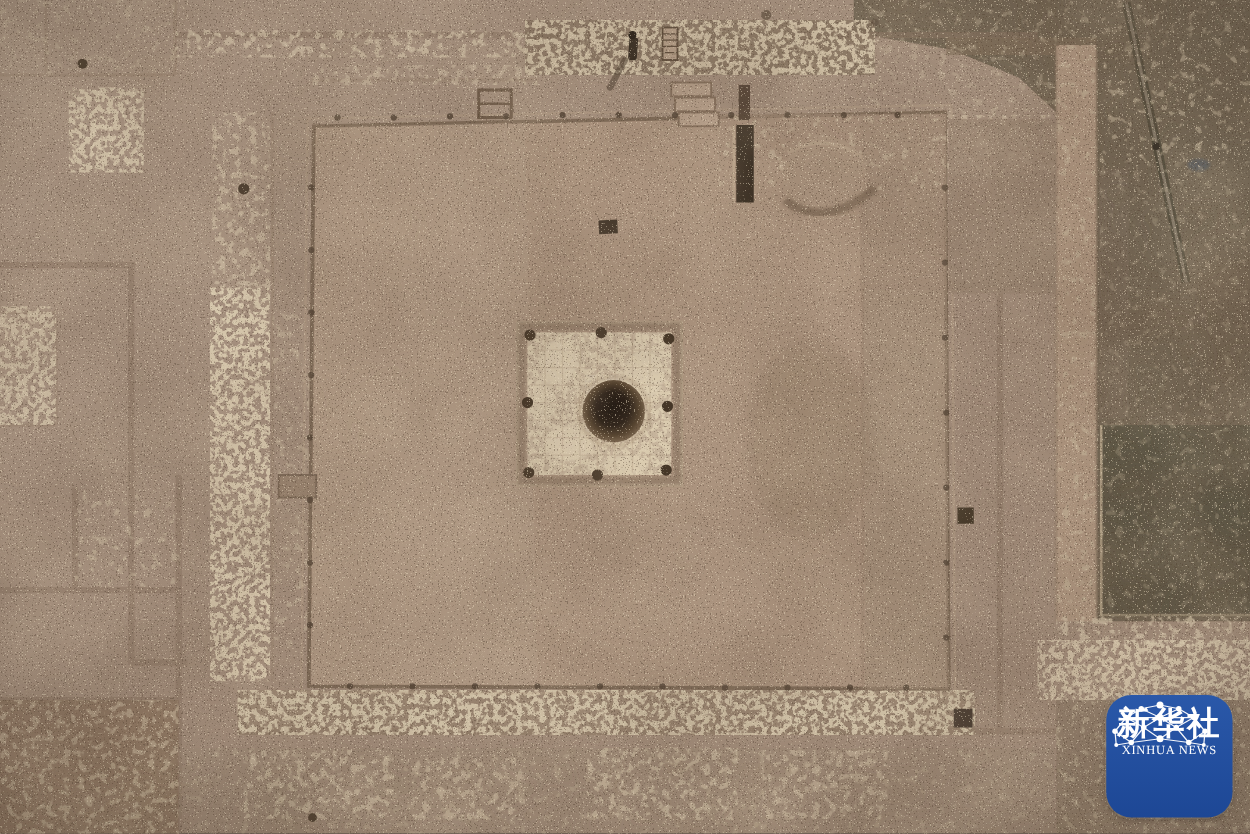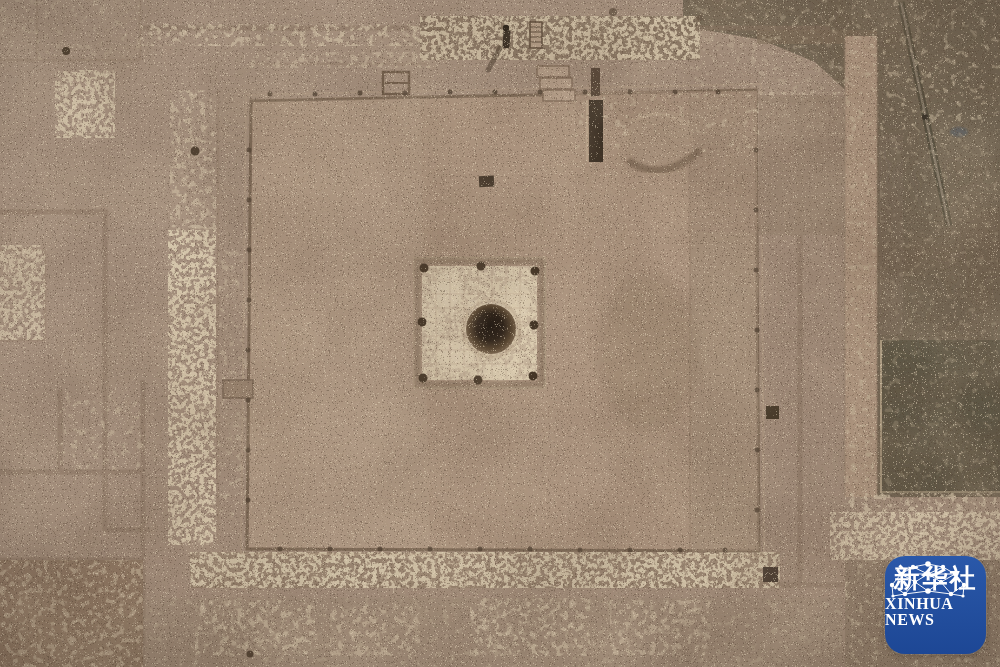--- a/index.html
+++ b/index.html
@@ -5,21 +5,21 @@
   html,body{margin:0;padding:0;background:#1b1b1b;}
   .stage{position:relative;width:1000px;height:667px;overflow:hidden;
          font-family:"Liberation Sans",sans-serif;}
   .stage svg{position:absolute;left:0;top:0;display:block;}
   .xinhua-logo{position:absolute;left:885px;top:556px;width:101px;height:98px;
     border-radius:20px;background:linear-gradient(180deg,#2a58a9 0%,#1d4795 100%);
     display:flex;flex-direction:column;align-items:center;color:#fff;
     box-shadow:0 0 0 1px rgba(255,255,255,0.10), 0 2px 6px rgba(40,30,20,0.35);}
   .xinhua-cn{font-weight:bold;font-size:26px;line-height:1;letter-spacing:2px;
     margin-top:9px;font-family:"Liberation Sans",sans-serif;}
-  .xinhua-en{font-weight:bold;font-size:16px;line-height:1;letter-spacing:0.6px;
+  .xinhua-en{font-weight:normal;font-size:10px;line-height:1;letter-spacing:0.6px;
     margin-top:5px;font-family:"Liberation Serif",serif;}
   .xinhua-net{margin-top:2px;}
 </style>
 </head>
 <body>
 
 <div class="stage">
 <svg width="1000" height="667" viewBox="0 0 1000 667">
   <defs>
     <radialGradient id="wellG" cx="50%" cy="48%" r="60%" fx="46%" fy="44%">

